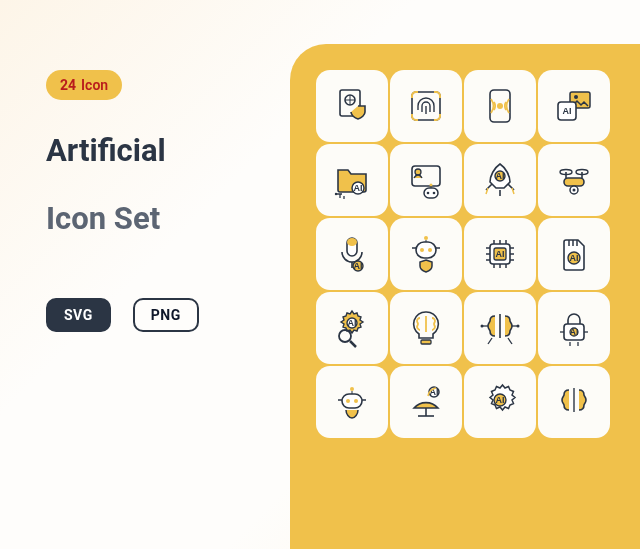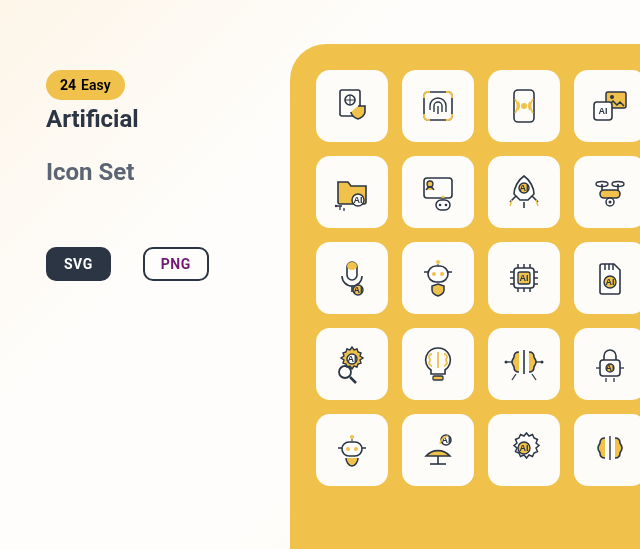--- a/index.html
+++ b/index.html
@@ -1,40 +1,40 @@
 <!DOCTYPE html>
 <html><head>
 <meta charset="utf-8">
 <style>
 *{box-sizing:border-box;margin:0;padding:0}
 body{width:640px;height:549px;font-family:-apple-system,BlinkMacSystemFont,'Segoe UI',Roboto,sans-serif;background:linear-gradient(135deg,#fdf5e8 0%,#fefdfb 35%,#fefdfb 65%,#fdf5e8 100%);overflow:hidden;position:relative}
 .container{display:flex;width:100%;height:100%}
 .left-panel{width:290px;padding:70px 28px 0 46px;display:flex;flex-direction:column;position:relative}
-.badge{background:#f0c14b;color:#000000;font-weight:600;font-size:14px;padding:7px 14px;border-radius:22px;display:inline-flex;align-items:flex-start;width:fit-content;margin-bottom:6px}
+.badge{background:#f0c14b;color:#b91c1c;font-weight:600;font-size:14px;padding:7px 14px;border-radius:22px;display:inline-flex;align-items:flex-start;width:fit-content;margin-bottom:34px}
 .badge .num{font-weight:700;margin-right:5px}
-h1{font-size:24px;line-height:1.1;color:#2b3544;font-weight:700;margin-bottom:2px}
+h1{font-size:31px;line-height:1.1;color:#2b3544;font-weight:700;margin-bottom:2px}
 h1 .light{font-weight:700;color:#5c6573}
 .desc{color:#777f8b;font-size:14.5px;line-height:1.5;margin-top:14px;max-width:210px}
-.formats{display:flex;gap:32px;margin-top:60px}
-.fmt{border:2px solid #2b3544;color:#701a75;font-weight:700;font-size:14px;padding:7px 16px;border-radius:10px;letter-spacing:.5px}
+.formats{display:flex;gap:22px;margin-top:60px}
+.fmt{border:2px solid #2b3544;color:#0f172a;font-weight:700;font-size:14px;padding:7px 16px;border-radius:10px;letter-spacing:.5px}
 .fmt.on{background:#2b3544;color:#fff}
 .right-panel{flex:1;background:#f0c14b;border-top-left-radius:36px;margin-top:44px;padding:26px 0 0 26px;overflow:hidden}
-.grid{display:grid;grid-template-columns:repeat(4,72px);grid-auto-rows:72px;gap:14px}
+.grid{display:grid;grid-template-columns:repeat(4,72px);grid-auto-rows:72px;gap:2px}
 .tile{background:#fdfcf8;border-radius:14px;display:flex;align-items:center;justify-content:center}
 .tile svg{width:44px;height:44px}
 .ai-text{font:700 9px sans-serif;fill:#2b3544}
 </style>
 </head>
 <body>
 
 <div class="container">
   <div class="left-panel">
     <div class="badge">
       <span class="num">24</span>
-      <span>Easy</span>
+      <span>Icon</span>
     </div>
     <h1>
       <span>Artificial</span><br>
       <br>
       <span class="light">Icon Set</span>
     </h1>
     <div class="formats">
       <span class="fmt on">SVG</span>
       <span class="fmt">PNG</span>
     </div>

